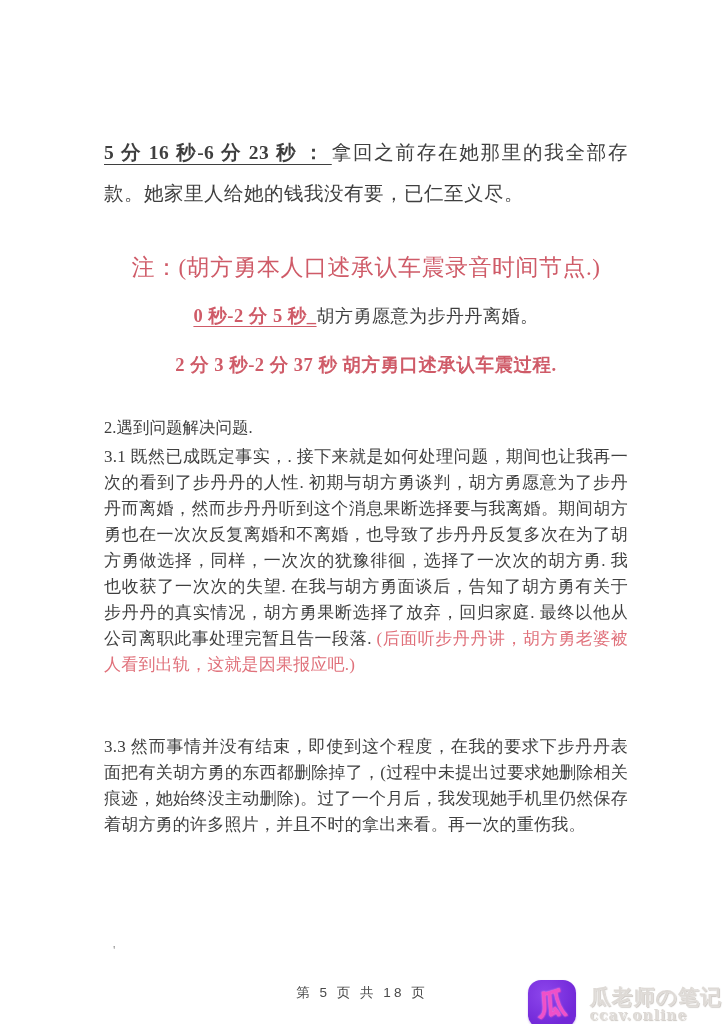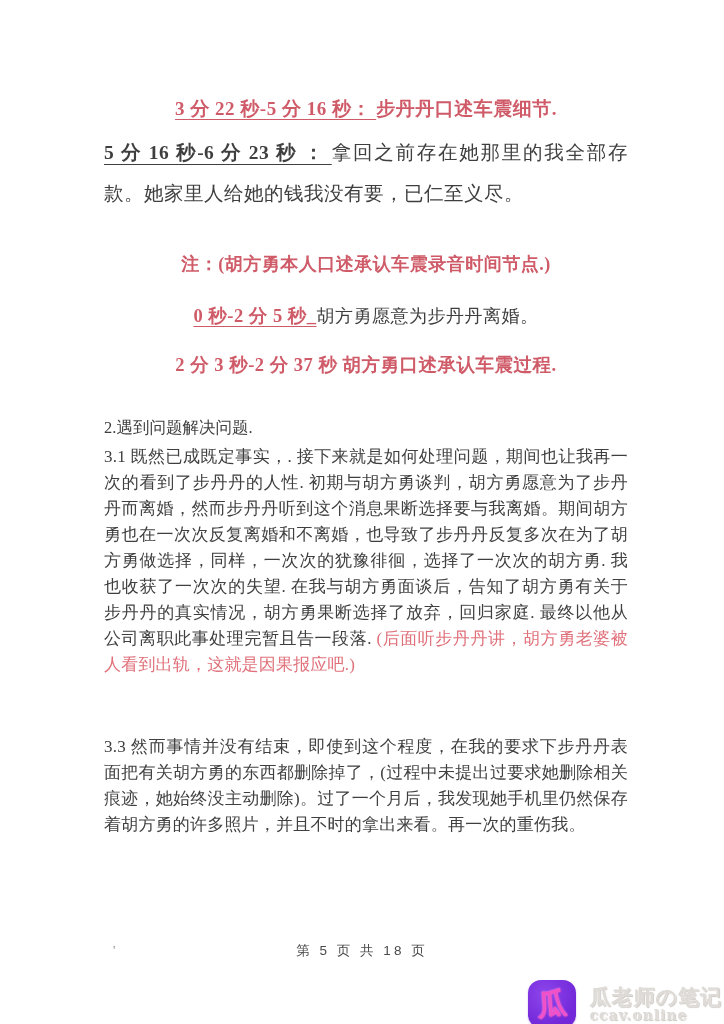--- a/index.html
+++ b/index.html
@@ -29,21 +29,21 @@
   }
   .h1 .u{text-decoration:underline;text-underline-offset:4px;}
 
   .h2para{
     top:132px;font-size:19.5px;line-height:41px;text-align:justify;letter-spacing:.5px;
   }
   .h2para .lead{font-weight:bold;text-decoration:underline;text-underline-offset:5px;}
 
   .note{
     top:252px;text-align:center;
-    color:var(--pink-head);font-weight:bold;font-size:18px;letter-spacing:.5px;
+    color:var(--pink-head);font-weight:normal;font-size:23px;letter-spacing:.5px;
   }
 
   .t1{top:303px;font-size:18px;letter-spacing:.5px;text-align:center;}
   .t1 .u{
     color:var(--pink-head);font-weight:bold;font-size:18.5px;
     text-decoration:underline;text-underline-offset:4px;
   }
 
   .t2{
     top:352px;text-align:center;
@@ -57,21 +57,21 @@
     font-size:17px;line-height:26px;text-align:justify;
     letter-spacing:.2px;text-justify:inter-ideograph;
   }
   .p31{top:444px;}
   .p32{top:609px;}
   .p33{top:734px;}
   .run-pink{color:var(--pink-body);}
   .run-black{color:var(--ink);}
 
   .footer{
-    position:absolute;left:0;top:942px;width:724px;text-align:center;
+    position:absolute;left:0;top:984px;width:724px;text-align:center;
     font-size:13.5px;color:var(--footer-ink);letter-spacing:3px;
     font-family:"Liberation Sans","DejaVu Sans",sans-serif;
   }
   .footer-mark{
     position:absolute;left:113px;top:942px;font-size:13px;color:#8a8a8a;
   }
 
   .watermark{
     position:absolute;right:2px;bottom:-4px;
     display:flex;align-items:center;gap:6px;
@@ -98,23 +98,20 @@
     font-size:14px;font-weight:bold;color:var(--wm-text);
     text-shadow:0 0 1px #ffffff, 1px 1px 1px #c9c4bf;
     letter-spacing:1px;font-family:"DejaVu Serif",serif;
   }
 </style>
 </head>
 <body>
 
 <div class="page">
 
-  <div class="col h1">
-    <span class="u">3 分 22 秒-5 分 16 秒： </span><span>步丹丹口述车震细节.</span>
-  </div>
 
   <div class="col h2para">
     <span class="lead">5 分 16 秒-6 分 23 秒 ： </span><span>拿回之前存在她那里的我全部存款。她家里人给她的钱我没有要，已仁至义尽。</span>
   </div>
 
   <div class="col note">注：(胡方勇本人口述承认车震录音时间节点.)</div>
 
   <div class="col t1">
     <span class="u">0 秒-2 分 5 秒_</span><span>胡方勇愿意为步丹丹离婚。</span>
   </div>

